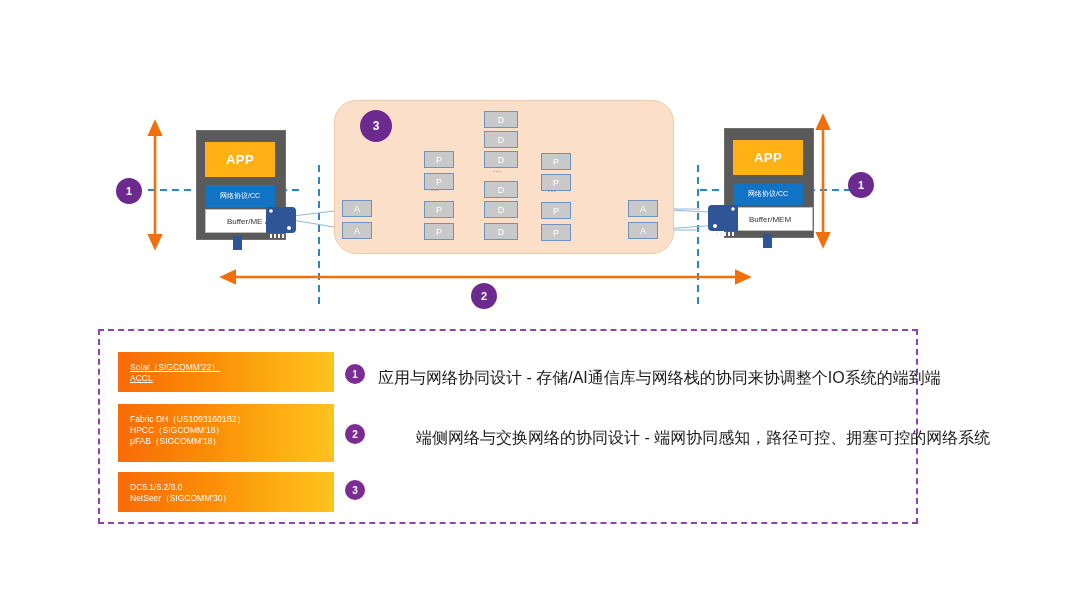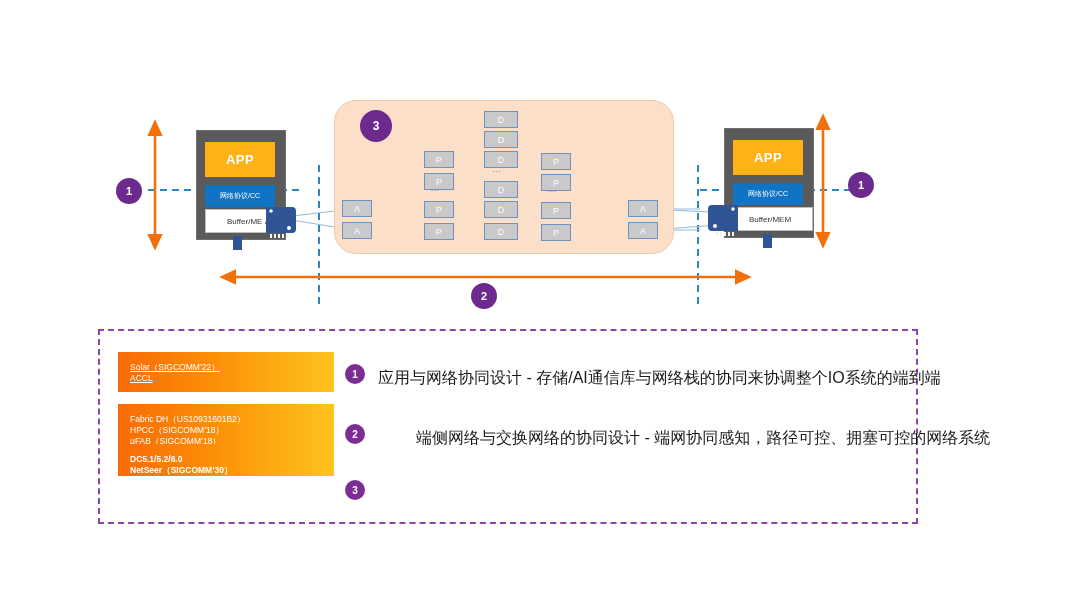--- a/index.html
+++ b/index.html
@@ -364,21 +364,21 @@
   <div class="tag-box" style="left:118px; top:404px; width:216px; height:58px;">
     <div>Fabric DH（US10931601B2）</div>
     <div>HPCC（SIGCOMM’18）</div>
     <div>μFAB（SIGCOMM’18）</div>
   </div>
   <div class="legend-marker" style="left:345px; top:424px;">
     <span>2</span>
   </div>
   <div class="legend-text" style="left:396px; top:428px;margin-left:20px;">端侧网络与交换网络的协同设计 - 端网协同感知，路径可控、拥塞可控的网络系统</div>
 
-  <div class="tag-box" style="left:118px; top:444px; width:216px; height:32px;font-weight:bold;">
+  <div class="tag-box" style="left:118px; top:472px; width:216px; height:40px;">
     <div>DC5.1/5.2/6.0</div>
     <div>NetSeer（SIGCOMM’30）</div>
   </div>
   <div class="legend-marker" style="left:345px; top:480px;">
     <span>3</span>
   </div>
 
 </div>
 
 </body></html>

